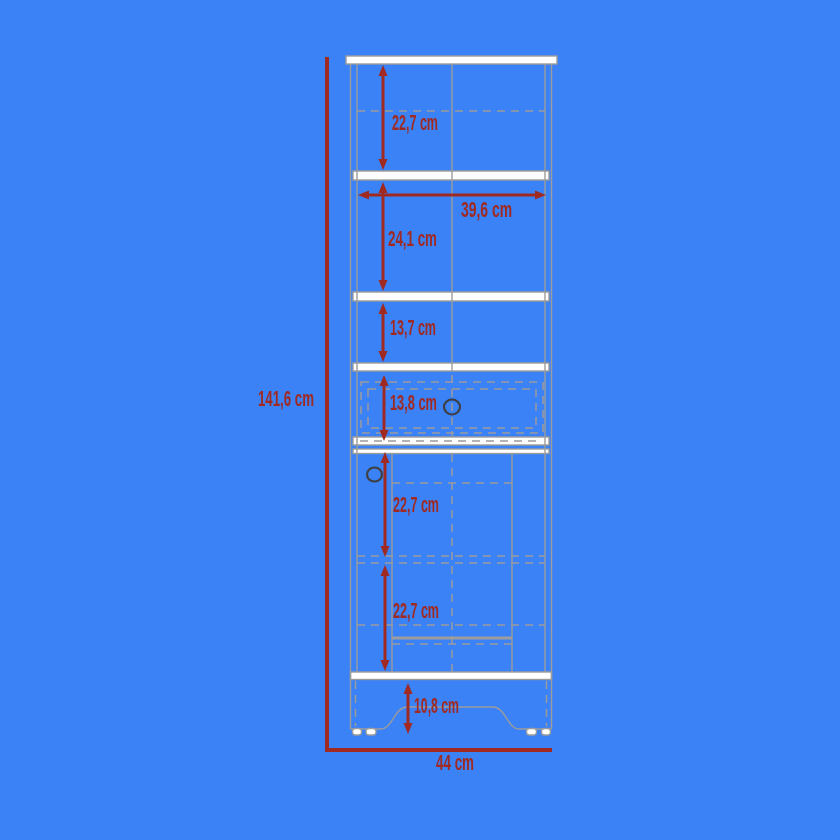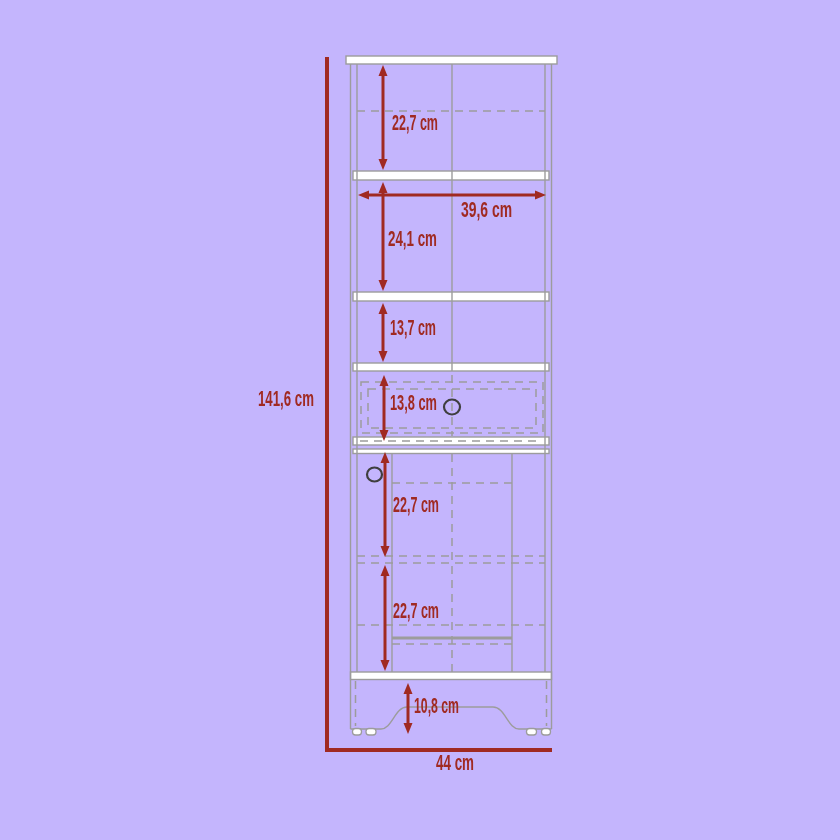--- a/index.html
+++ b/index.html
@@ -7,21 +7,21 @@
     padding: 0;
     width: 840px;
     height: 840px;
     background: #ffffff;
     font-family: "Liberation Sans", sans-serif;
   }
   #stage {
     position: relative;
     width: 840px;
     height: 840px;
-    background: #c4b5fd;
+    background: #3b82f6;
   }
   svg { display: block; }
 
   
   .ln    { stroke: var(--line, #9c9c9c); fill: none; stroke-width: 1.4; }
   .band  { stroke: var(--line, #9c9c9c); fill: #ffffff; stroke-width: 1.4; }
   .dash  { stroke: var(--line, #9c9c9c); fill: none; stroke-width: 1.5; stroke-dasharray: 8 6; }
   .knob  { stroke: var(--knob, #3f3f3f); fill: none; stroke-width: 2.2; }
   .foot  { stroke: var(--line, #9c9c9c); fill: #ffffff; stroke-width: 1.3; }
 

